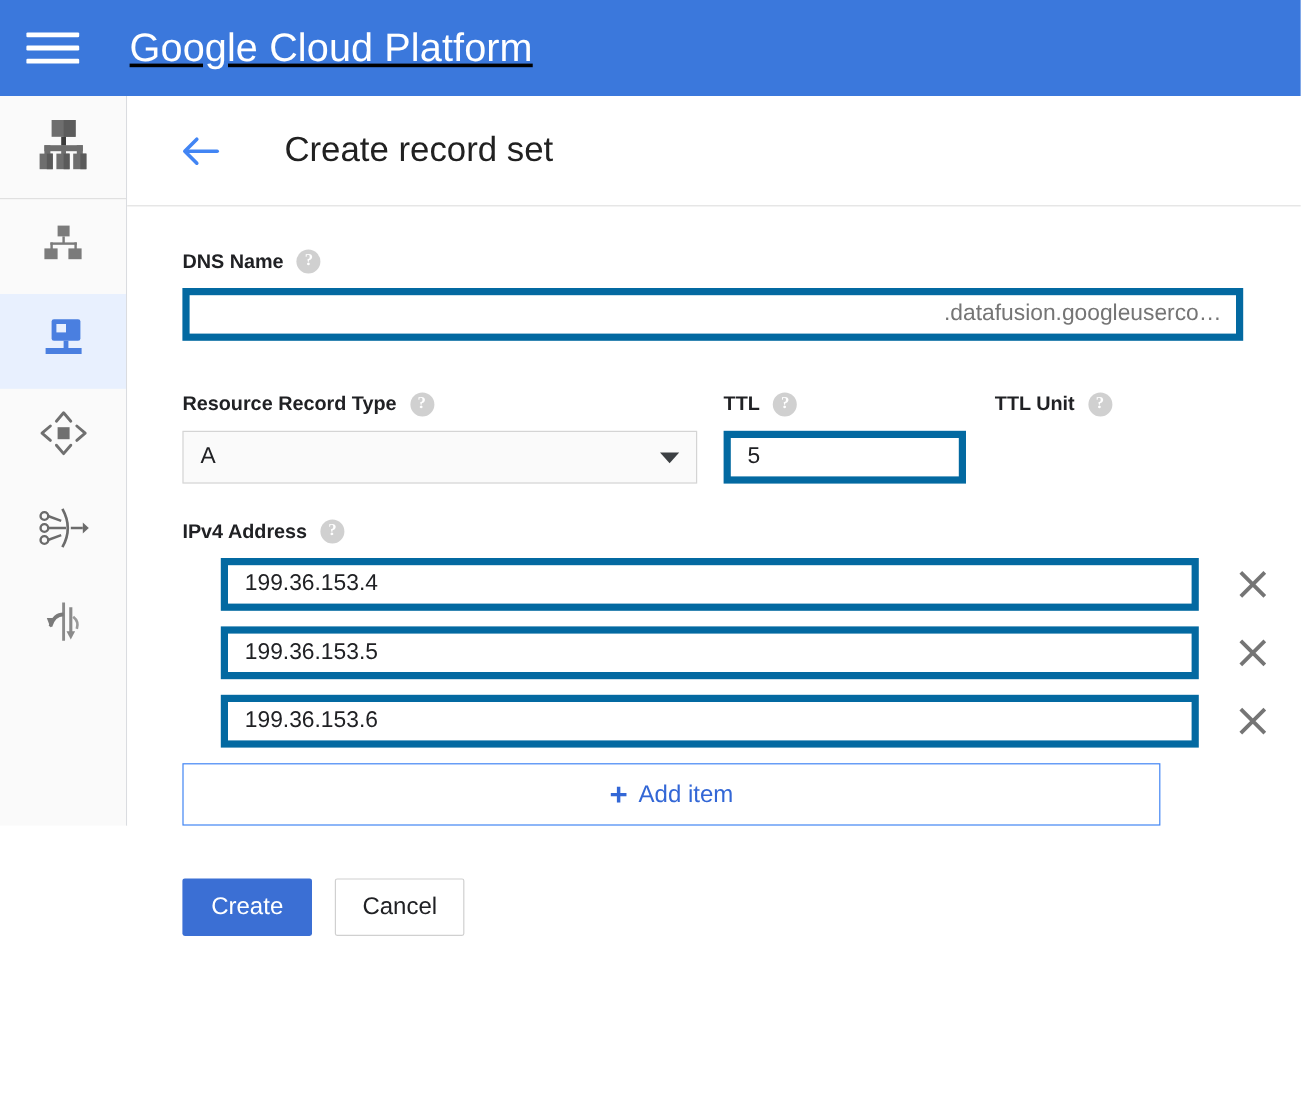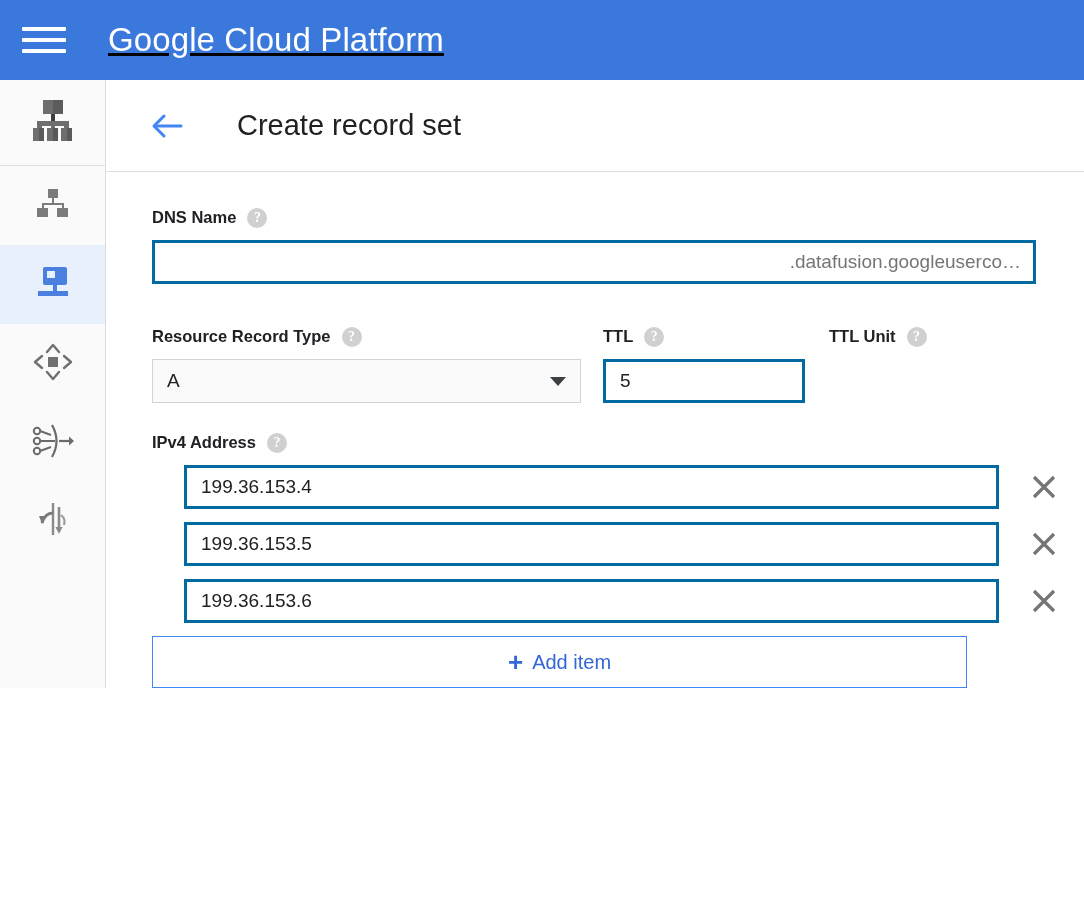--- a/index.html
+++ b/index.html
@@ -144,20 +144,21 @@
     margin-left: 53px;
     white-space: nowrap;
   }
 
   .form-area {
     padding: 36px 48px 0 46px;
   }
 
   .field-label {
     display: flex;
+    align-items: center;
     font-size: 16.5px;
     font-weight: bold;
     color: #202124;
     margin-bottom: 12px;
     white-space: nowrap;
   }
   .help-icon {
     width: 20px;
     height: 20px;
     border-radius: 50%;
@@ -169,21 +170,21 @@
     text-align: center;
     margin-left: 11px;
     flex-shrink: 0;
     cursor: pointer;
     font-family: "Liberation Serif", serif;
   }
 
   .text-input {
     width: 100%;
     height: 44px;
-    border: 3px solid #0369a1;
+    border: 6px solid #0369a1;
     background: #ffffff;
     font-size: 19px;
     color: #202124;
     padding: 0 14px;
     font-family: "Liberation Sans", sans-serif;
     outline: none;
   }
   .text-input.suffix-align { text-align: right; color: #5f6368; padding-right: 12px; }
 
   .select-box {
@@ -477,16 +478,20 @@
             </div>
           </div>
 
         <div class="add-item-btn">
           <span class="plus-glyph">+</span>
           <span>Add item</span>
         </div>
       </div>
 
       
+      <div class="actions">
+        <button class="btn-create">Create</button>
+        <button class="btn-cancel">Cancel</button>
+      </div>
 
     </div>
   </div>
 </div>
 
 </body></html>

